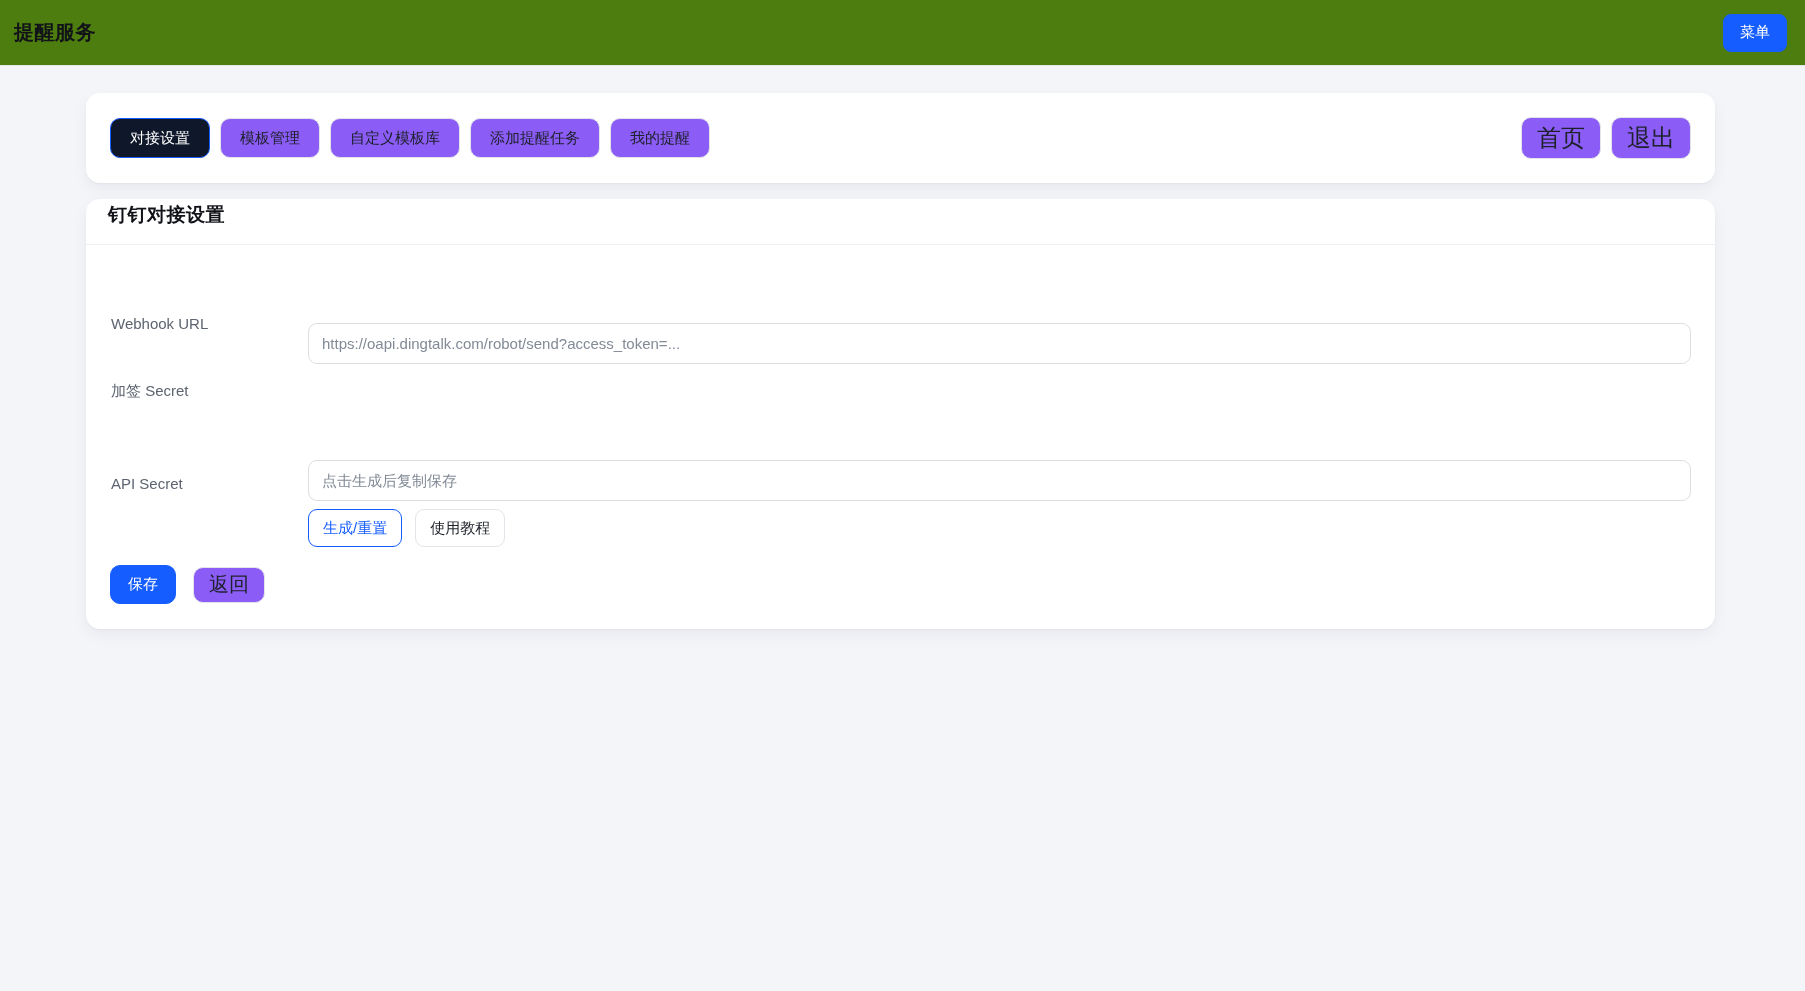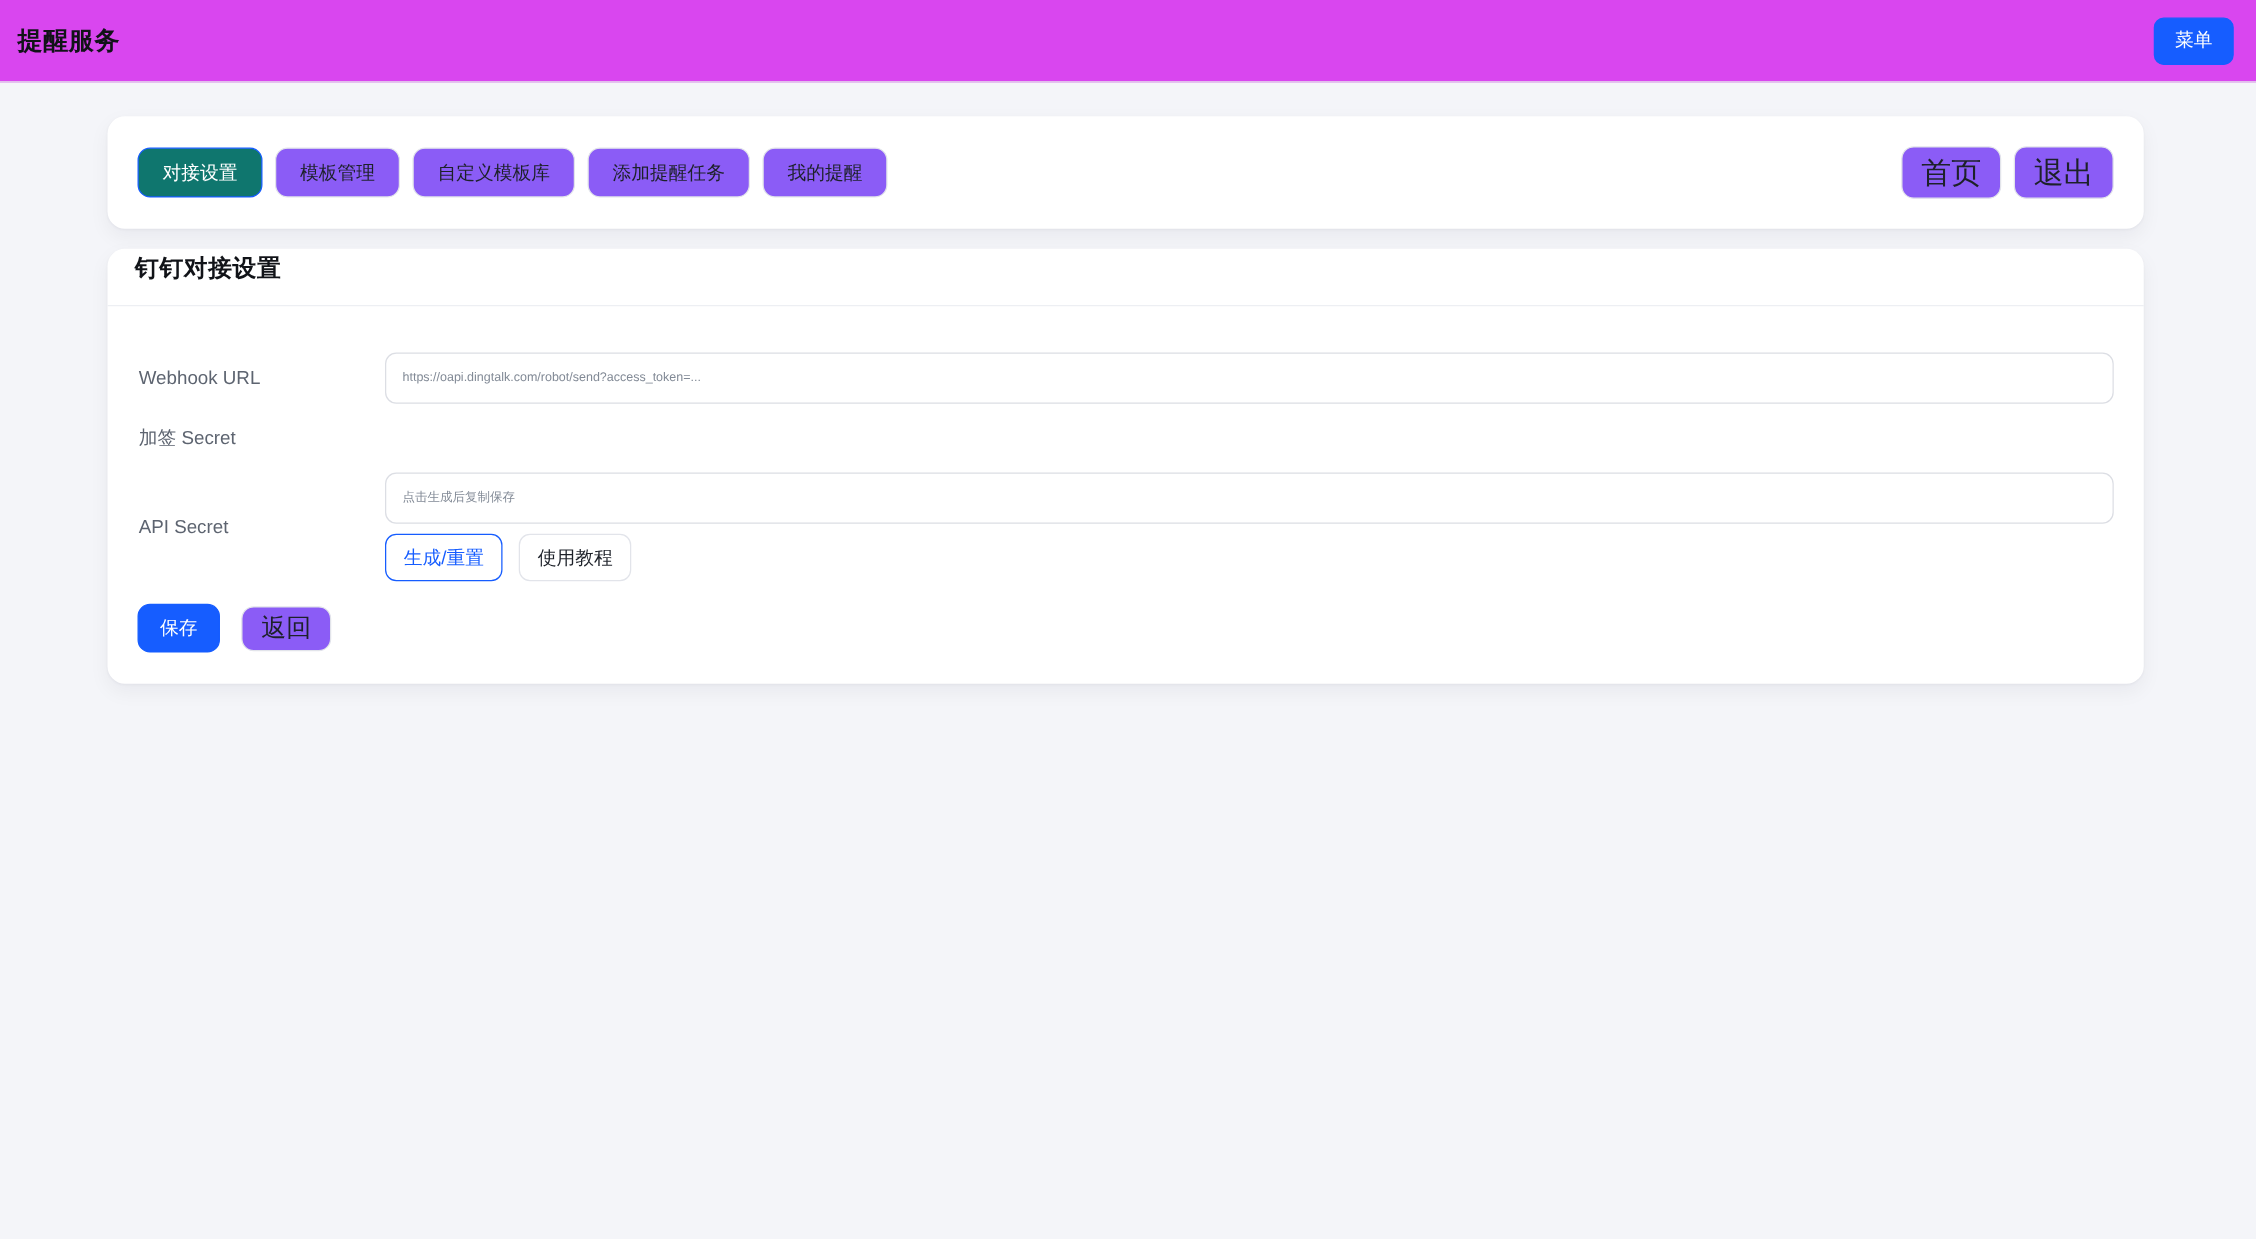--- a/index.html
+++ b/index.html
@@ -7,21 +7,21 @@
   body {
     font-family: "Liberation Sans", "DejaVu Sans", sans-serif;
     background: #f4f5f9;
     color: #1d2129;
     overflow: hidden;
   }
 
   
   .app-header {
     height: 66px;
-    background: #d946ef;
+    background: #4d7c0f;
     border-bottom: 1px solid #e4e6ec;
     display: flex;
     align-items: center;
     justify-content: space-between;
     padding: 0 18px 0 14px;
   }
   .app-title {
     font-size: 20px;
     font-weight: bold;
     color: #111318;
@@ -72,21 +72,21 @@
   .nav-tabs { display: flex; gap: 10px; }
   .tab {
     height: 40px;
     padding: 0 19px;
     font-size: 15px;
     color: #1d2129;
     border: 1px solid #e2e4ea;
     border-radius: 10px;
   }
   .tab.active {
-    background: #0f766e;
+    background: #0f172a;
     border-color: #165dff;
     color: #ffffff;
   }
   .nav-actions { display: flex; gap: 10px; }
   .nav-action-btn {
     height: 42px;
     padding: 0 15px;
     font-size: 24px;
     color: #1d2129;
     border: 1px solid #e2e4ea;
@@ -121,25 +121,26 @@
     padding-left: 1px;
   }
   .form-label.center-self { display: flex; align-items: center; }
   .form-control { flex: 1; min-width: 0; }
   .text-input {
     width: 100%;
     height: 41px;
     border: 1px solid #dcdee4;
     border-radius: 9px;
     padding: 0 13px;
-    font-size: 10px;
+    font-size: 15px;
     color: #404040;
     font-family: inherit;
     background: #ffffff;
     outline: none;
+    margin-top: 41px;
   }
   .text-input::placeholder { color: #828a96; opacity: 1; }
 
   .token-buttons {
     display: flex;
     gap: 13px;
     margin-top: 8px;
   }
   .outline-primary-btn {
     height: 38px;

